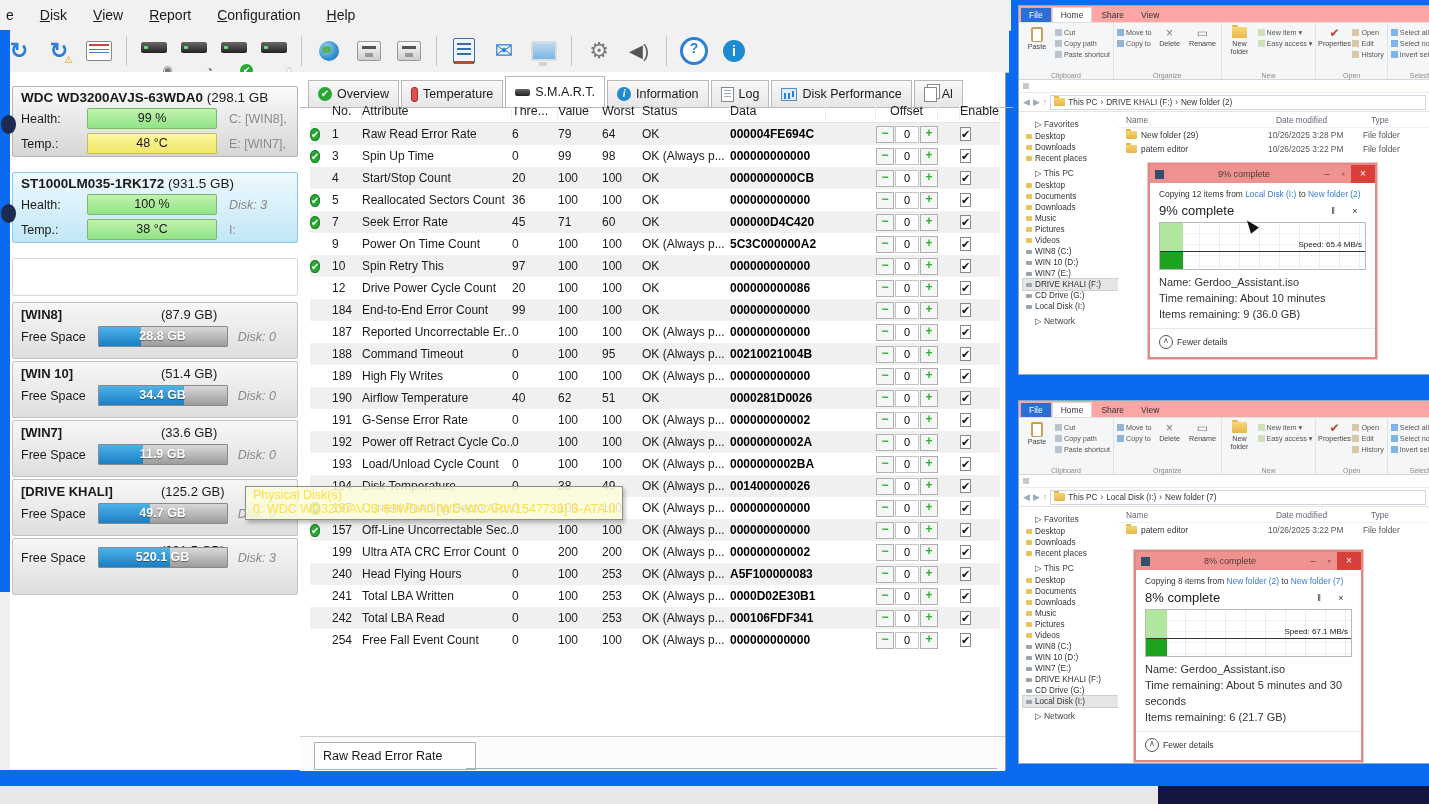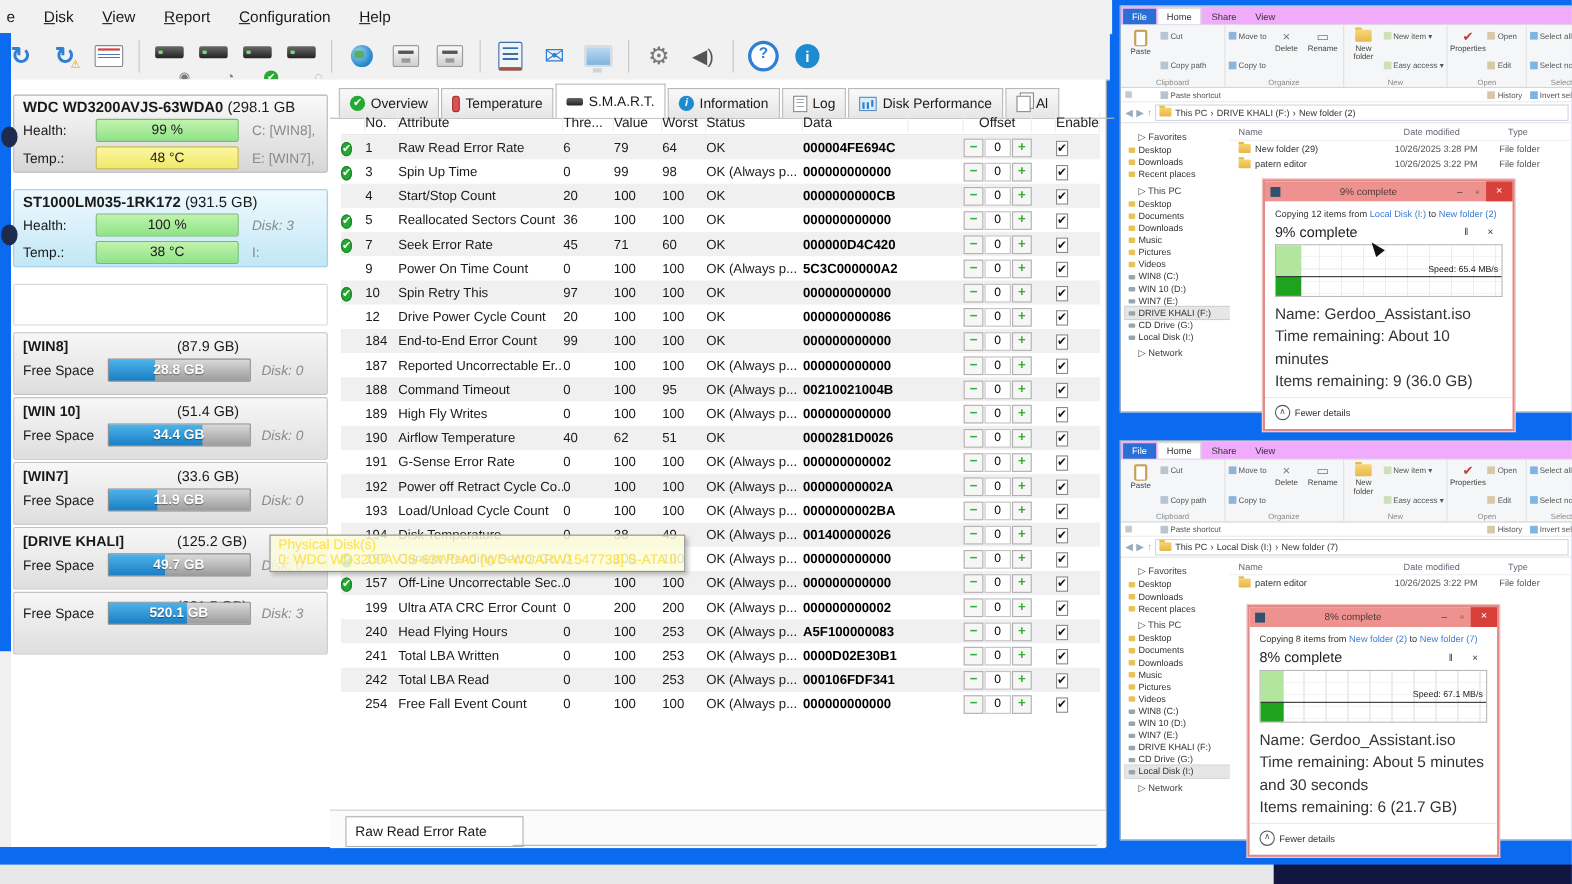--- a/index.html
+++ b/index.html
@@ -102,30 +102,30 @@
   .tooltip{position:absolute;left:245px;top:486px;z-index:60;background:rgba(252,252,218,.85);border:1px solid #8e8e8e;
            padding:1px 7px 3px;font-size:12.5px;color:#fde047;box-shadow:2px 3px 4px rgba(0,0,0,.25);white-space:nowrap;}
   .bottompane{position:absolute;left:0px;top:664px;width:705px;height:34px;border-top:1px solid #cccccc;background:#fbfbfb;}
   .btab{position:absolute;left:14px;top:5px;width:152px;height:26px;border:1px solid #b0b0b0;background:#fff;
         font-size:12.5px;line-height:26px;padding-left:8px;}
   .bline{position:absolute;left:166px;top:31px;right:8px;height:1px;background:#b0b0b0;}
   
   .exp{position:absolute;width:411px;background:#fff;border:1px solid #88a8c8;font-size:9px;color:#333;overflow:hidden;}
   .e1{left:1018px;top:5px;height:368px;}
   .e2{left:1018px;top:400px;height:362px;}
-  .rtabs{height:16px;display:flex;align-items:flex-end;background:#f0abfc;border-bottom:1px solid #e0e0e0;padding-left:2px;gap:1px;}
+  .rtabs{height:16px;display:flex;align-items:flex-end;background:#fca5a5;border-bottom:1px solid #e0e0e0;padding-left:2px;gap:1px;}
   .rtab{padding:2px 8px;font-size:8.5px;}
   .rtab.file{background:#2a6fd4;color:#fff;}
   .rtab.on{background:#fff;border:1px solid #d8d8d8;border-bottom:none;}
   .ribbon{height:56px;background:#f5f6f7;border-bottom:1px solid #d5d5d5;display:flex;align-items:stretch;}
   .rgrp{position:relative;padding:2px 3px 9px;border-right:1px solid #e2e2e2;display:flex;gap:3px;}
   .rgl{position:absolute;left:0;right:0;bottom:0px;text-align:center;font-size:7px;color:#888;}
   .bigbtn{width:30px;display:flex;flex-direction:column;align-items:center;justify-content:flex-start;text-align:center;
           font-size:7.2px;line-height:1.1;color:#444;padding-top:2px;}
-  .smcol{display:flex;flex-direction:column;justify-content:flex-start;gap:18px;padding-top:3px;}
+  .smcol{display:flex;flex-direction:column;justify-content:flex-start;gap:2px;padding-top:3px;}
   .smit{font-size:7.2px;color:#555;white-space:nowrap;display:flex;align-items:center;gap:2px;}
   .mini{width:7px;height:7px;flex:none;}
   .clip-ic{width:12px;height:15px;background:#c8a058;border-radius:2px;position:relative;margin-bottom:1px;}
   .clip-ic::before{content:"";position:absolute;left:2px;top:2px;right:2px;bottom:1px;background:#fff;}
   .fold-ic{width:15px;height:11px;background:linear-gradient(#f8d878,#e8b84a);border-radius:1px;position:relative;margin-bottom:2px;}
   .fold-ic::before{content:"";position:absolute;left:0;top:-2px;width:6px;height:2px;background:#e8b84a;border-radius:1px 1px 0 0;}
   .prop-ic{color:#c04030;font-size:12px;line-height:12px;margin-bottom:1px;}
   .del-ic{color:#777;font-size:12px;line-height:12px;margin-bottom:1px;}
   .qat{height:12px;border-bottom:1px solid #ececec;display:flex;align-items:center;padding-left:4px;}
   .qat .sq{width:6px;height:6px;background:#c8c8c8;}
@@ -163,21 +163,21 @@
   .dhead{display:flex;align-items:center;margin:4px 0 4px;}
   .dheadt{font-size:13px;color:#222;flex:1;}
   .dpause,.dcancel{font-size:9px;color:#333;width:22px;text-align:center;}
   .chart{position:relative;height:46px;border:1px solid #b8b8b8;
          background-image:repeating-linear-gradient(90deg,transparent 0 19px,#ededed 19px 20px),
                           repeating-linear-gradient(transparent 0 10px,#f3f3f3 10px 11px);}
   .ch-light{position:absolute;left:0;top:0;height:60%;background:#b2e69e;}
   .ch-dark{position:absolute;left:0;top:60%;bottom:0;background:#1ea31e;}
   .ch-line{position:absolute;left:0;right:0;top:60%;height:1px;background:#333;}
   .ch-speed{position:absolute;right:3px;top:calc(60% - 11px);font-size:8px;color:#222;}
-  .ddet{font-size:14px;color:#333;line-height:1.45;margin-top:5px;}
+  .ddet{font-size:11px;color:#333;line-height:1.45;margin-top:5px;}
   .dsep{height:1px;background:#e8e8e8;margin:5px -9px 4px;}
   .dfew{display:flex;align-items:center;gap:4px;font-size:8.5px;color:#333;padding:2px 0 4px;}
   .fewc{width:12px;height:12px;border:1px solid #555;border-radius:50%;text-align:center;line-height:10px;font-size:8px;color:#555;}
   
   .strip-gray{position:absolute;left:0;top:786px;width:1158px;height:18px;background:#e8e8e8;}
   .strip-dark{position:absolute;left:1158px;top:786px;width:271px;height:18px;background:#141642;}
   .cursor{position:absolute;left:1246px;top:219px;width:0;height:0;z-index:90;
           border-left:5px solid transparent;border-right:5px solid transparent;border-bottom:13px solid #111;
           transform:rotate(-38deg);}
 </style>

